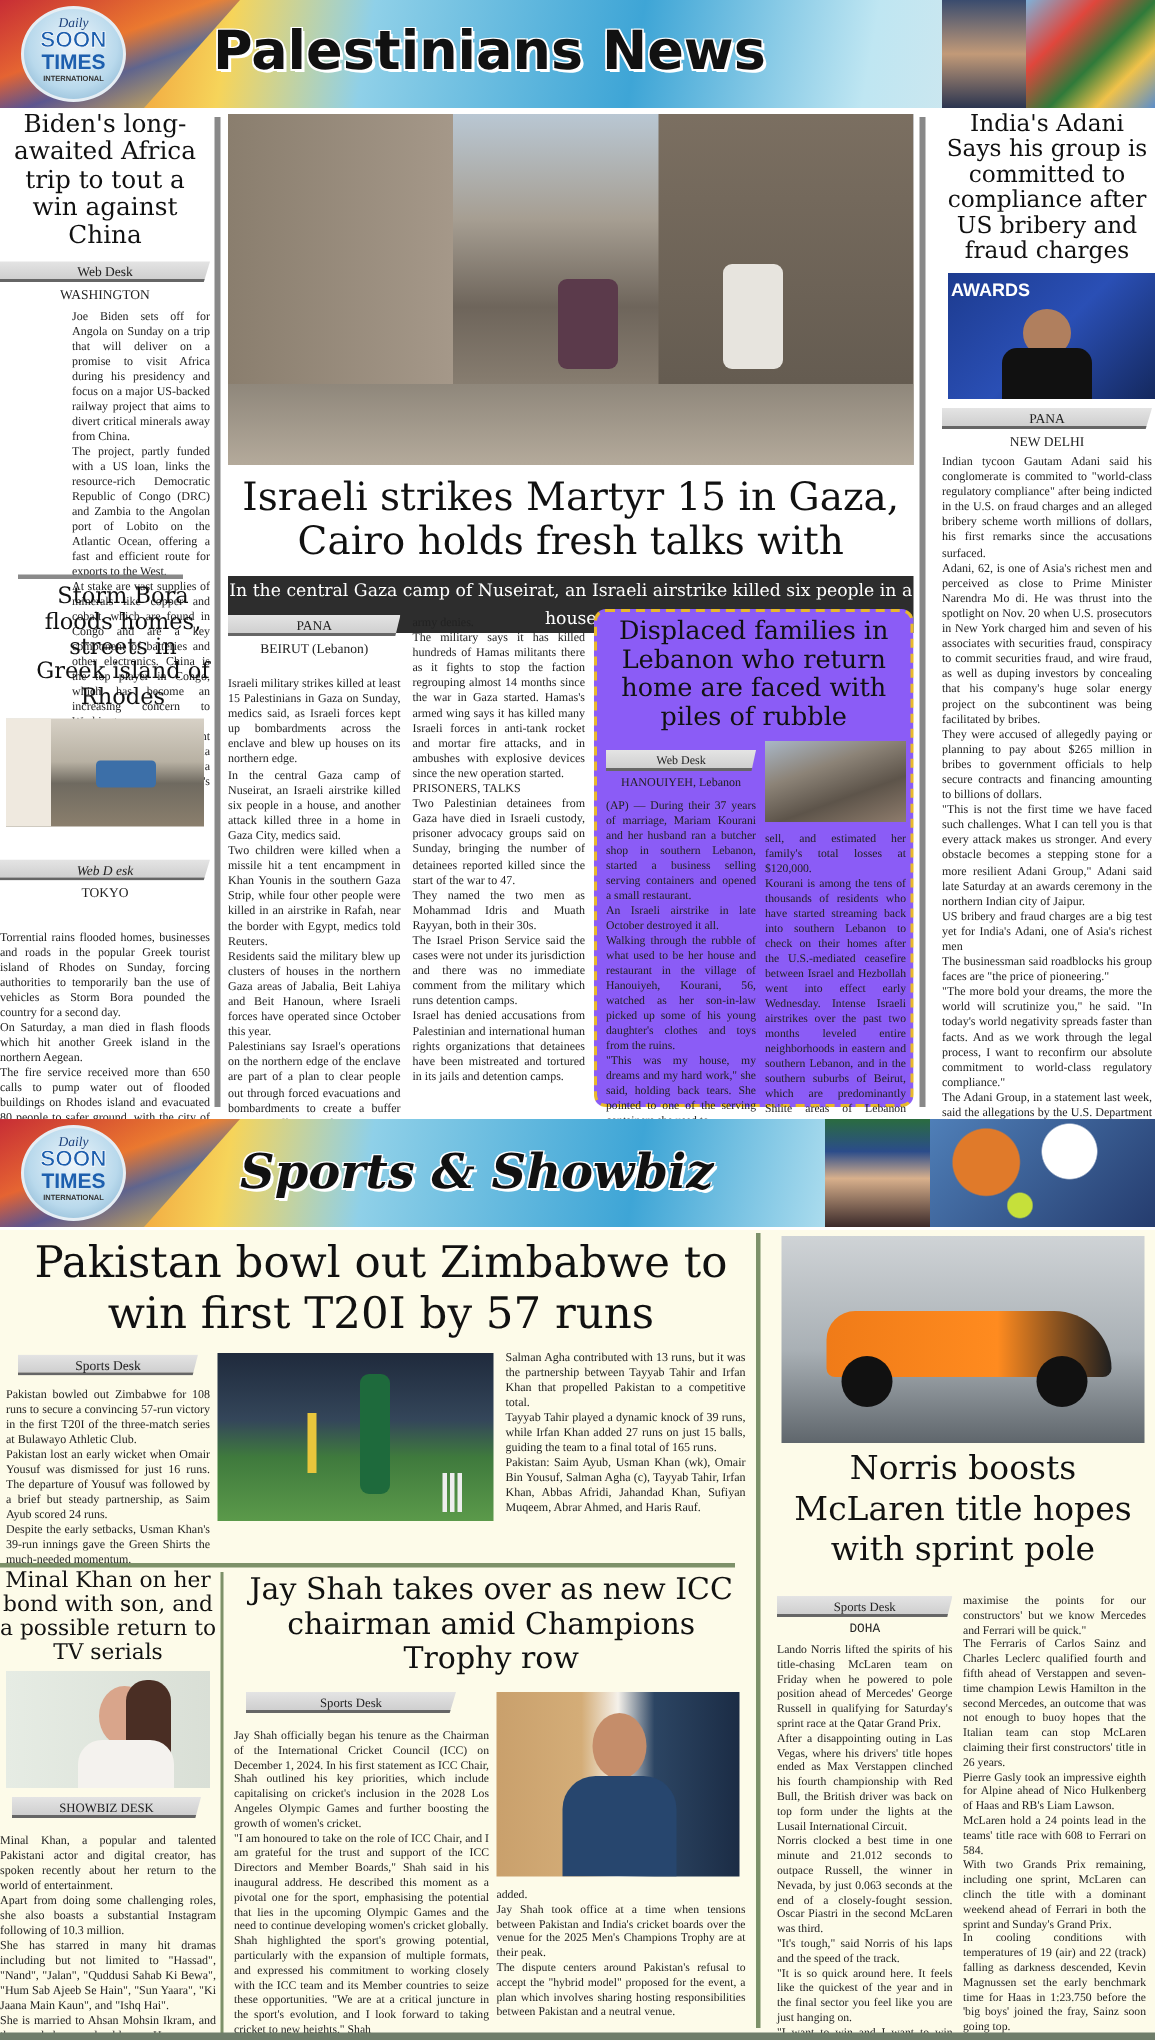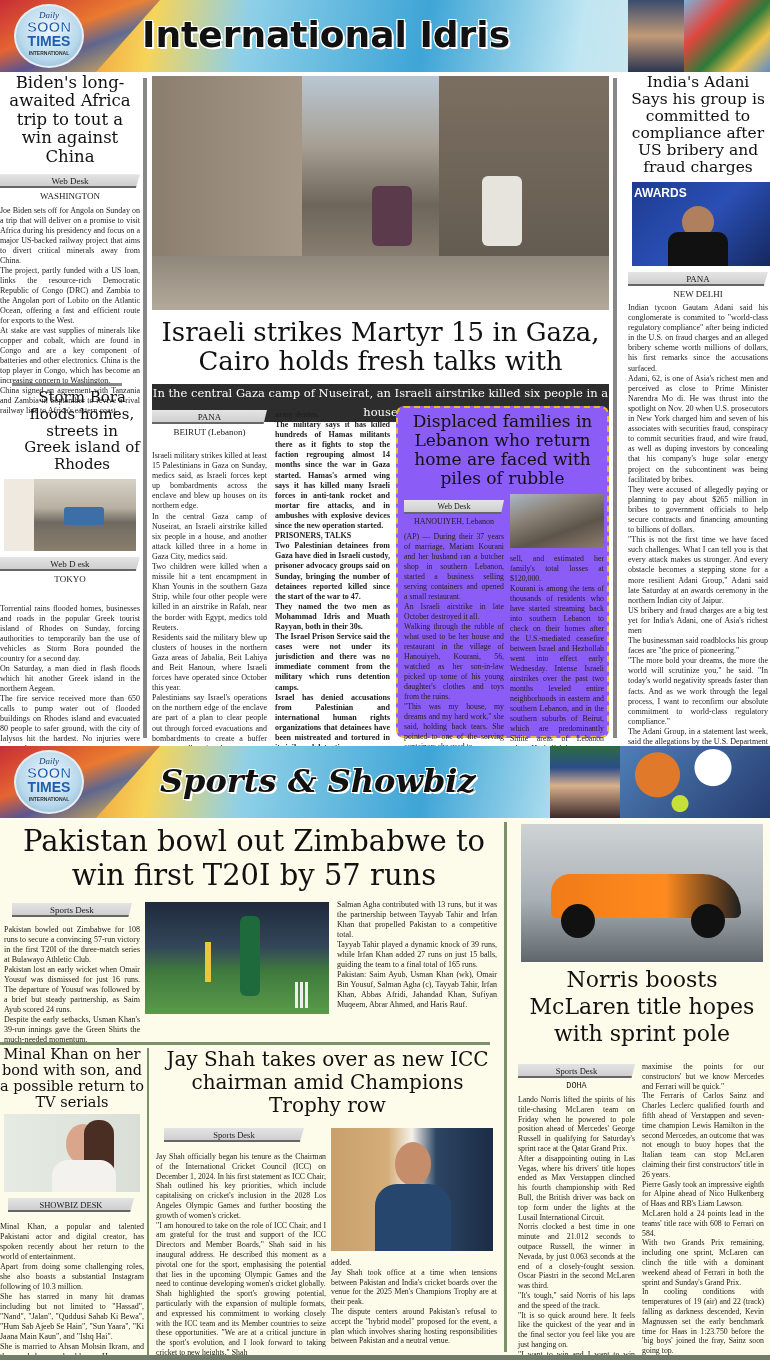--- a/index.html
+++ b/index.html
@@ -32,47 +32,47 @@
 <body>
 
 <div class="banner" style="top:0;height:72px;">
   <div class="stripe"></div>
   <div class="logo">
     <div class="daily">Daily</div>
     <div class="soon">SOON</div>
     <div class="times">TIMES</div>
     <div class="tag">INTERNATIONAL</div>
   </div>
-  <div class="banner-title" style="left:142px;top:14px;font-size:36px;letter-spacing:0px;">International Idris</div>
+  <div class="banner-title" style="left:142px;top:14px;font-size:36px;letter-spacing:0px;">Palestinians News</div>
   <div class="photo-strip">
     <div style="width:56px;background:linear-gradient(#3a4c6e,#c29a78,#2b3550);"></div>
     <div style="width:86px;background:linear-gradient(135deg,#7fb1d8,#e0463c 30%,#2f7a3a 55%,#f0c24a 75%,#5b8ecb);"></div>
   </div>
 </div>
 
 <div class="abs" style="left:0;top:74px;width:140px;">
   <div class="headline" style="font-size:16.5px;">Biden's long-awaited Africa trip to tout a win against China</div>
   <div class="desk" style="margin-top:8px;">Web Desk</div>
   <div class="dateline">WASHINGTON</div>
-  <div class="body" style="margin-top:5px;font-size:8px;line-height:10px;">
+  <div class="body" style="margin-top:5px;font-size:8px;line-height:10px;padding-left:48px;">
     <p>Joe Biden sets off for Angola on Sunday on a trip that will deliver on a promise to visit Africa during his presidency and focus on a major US-backed railway project that aims to divert critical minerals away from China.</p>
     <p>The project, partly funded with a US loan, links the resource-rich Democratic Republic of Congo (DRC) and Zambia to the Angolan port of Lobito on the Atlantic Ocean, offering a fast and efficient route for exports to the West.</p>
     <p>At stake are vast supplies of minerals like copper and cobalt, which are found in Congo and are a key component of batteries and other electronics. China is the top player in Congo, which has become an increasing concern to Washington.</p>
     <p>China signed an agreement with Tanzania and Zambia in September to revive a rival railway line to Africa's eastern coast.</p>
   </div>
 </div>
 <div class="hrule" style="left:12px;top:383px;width:110px;height:3px;"></div>
 
 <div class="abs" style="left:0;top:389px;width:140px;">
   <div class="headline" style="font-size:15px;padding-left:24px;">Storm Bora floods homes, streets in Greek island of Rhodes</div>
   <div class="img" style="position:relative;margin-top:6px;height:72px;width:132px;margin-left:4px;background:linear-gradient(180deg,#d7d1c6 0%,#b8b1a3 40%,#6f6a60 60%,#8b7f6d 100%);">
     <div style="position:absolute;left:60px;top:28px;width:40px;height:18px;background:#3c6fa8;border-radius:3px;"></div>
     <div style="position:absolute;left:0;top:0;width:30px;height:72px;background:#efe9df;"></div>
   </div>
-  <div class="desk" style="margin-top:6px;">Web D esk</div>
+  <div class="desk" style="margin-top:22px;font-style:italic;">Web D esk</div>
   <div class="dateline">TOKYO</div>
   <div class="body" style="margin-top:20px;font-size:8px;line-height:10px;">
     <p>Torrential rains flooded homes, businesses and roads in the popular Greek tourist island of Rhodes on Sunday, forcing authorities to temporarily ban the use of vehicles as Storm Bora pounded the country for a second day.</p>
     <p>On Saturday, a man died in flash floods which hit another Greek island in the northern Aegean.</p>
     <p>The fire service received more than 650 calls to pump water out of flooded buildings on Rhodes island and evacuated 80 people to safer ground, with the city of Ialysos hit the hardest. No injuries were reported.</p>
     <p>Cars and debris were piled up high in the flooded streets of Rhodes, with residents trying to remove mud from their water-logged properties.</p>
   </div>
 </div>
 <div class="vrule" style="left:143px;top:78px;height:660px;"></div>
 
@@ -90,21 +90,21 @@
   <div class="desk">PANA</div>
   <div class="dateline">BEIRUT (Lebanon)</div>
   <div class="body" style="margin-top:14px;font-size:8px;line-height:10.1px;">
     <p>Israeli military strikes killed at least 15 Palestinians in Gaza on Sunday, medics said, as Israeli forces kept up bombardments across the enclave and blew up houses on its northern edge.</p>
     <p>In the central Gaza camp of Nuseirat, an Israeli airstrike killed six people in a house, and another attack killed three in a home in Gaza City, medics said.</p>
     <p>Two children were killed when a missile hit a tent encampment in Khan Younis in the southern Gaza Strip, while four other people were killed in an airstrike in Rafah, near the border with Egypt, medics told Reuters.</p>
     <p>Residents said the military blew up clusters of houses in the northern Gaza areas of Jabalia, Beit Lahiya and Beit Hanoun, where Israeli forces have operated since October this year.</p>
     <p>Palestinians say Israel's operations on the northern edge of the enclave are part of a plan to clear people out through forced evacuations and bombardments to create a buffer zone – an allegation the</p>
   </div>
 </div>
-<div class="abs body" style="left:275px;top:410px;width:115px;font-size:8px;line-height:10.1px;font-weight:bold;">
+<div class="abs body" style="left:275px;top:410px;width:115px;font-size:8px;line-height:10.1px;">
   <p>army denies.</p>
   <p>The military says it has killed hundreds of Hamas militants there as it fights to stop the faction regrouping almost 14 months since the war in Gaza started. Hamas's armed wing says it has killed many Israeli forces in anti-tank rocket and mortar fire attacks, and in ambushes with explosive devices since the new operation started.</p>
   <p>PRISONERS, TALKS</p>
   <p>Two Palestinian detainees from Gaza have died in Israeli custody, prisoner advocacy groups said on Sunday, bringing the number of detainees reported killed since the start of the war to 47.</p>
   <p>They named the two men as Mohammad Idris and Muath Rayyan, both in their 30s.</p>
   <p>The Israel Prison Service said the cases were not under its jurisdiction and there was no immediate comment from the military which runs detention camps.</p>
   <p>Israel has denied accusations from Palestinian and international human rights organizations that detainees have been mistreated and tortured in its jails and detention camps.</p>
 </div>
 
 <div class="boxed" style="left:396px;top:406px;width:213px;height:332px;">

